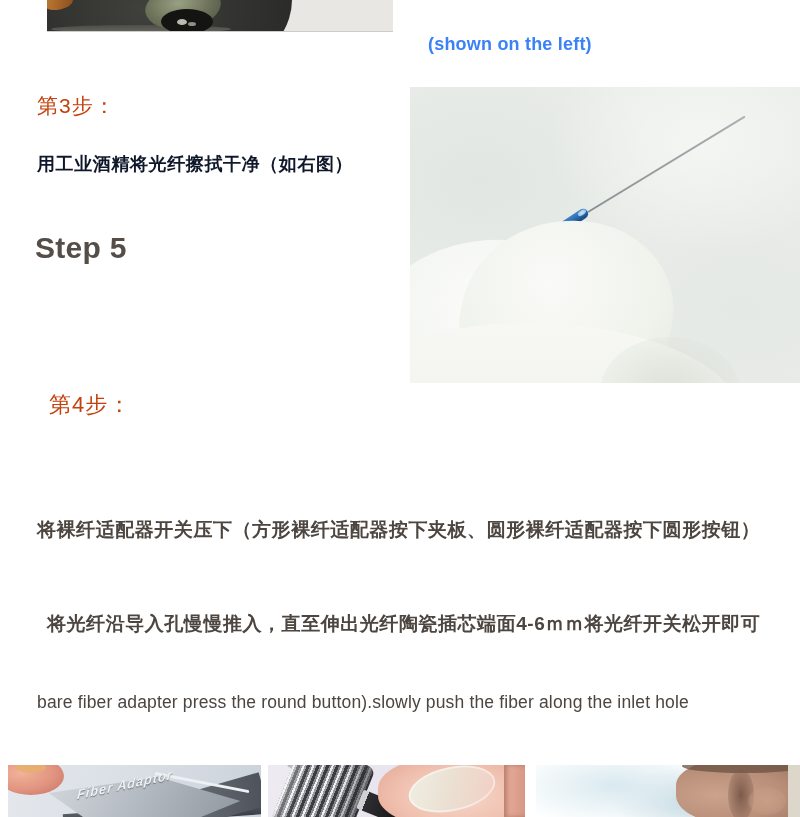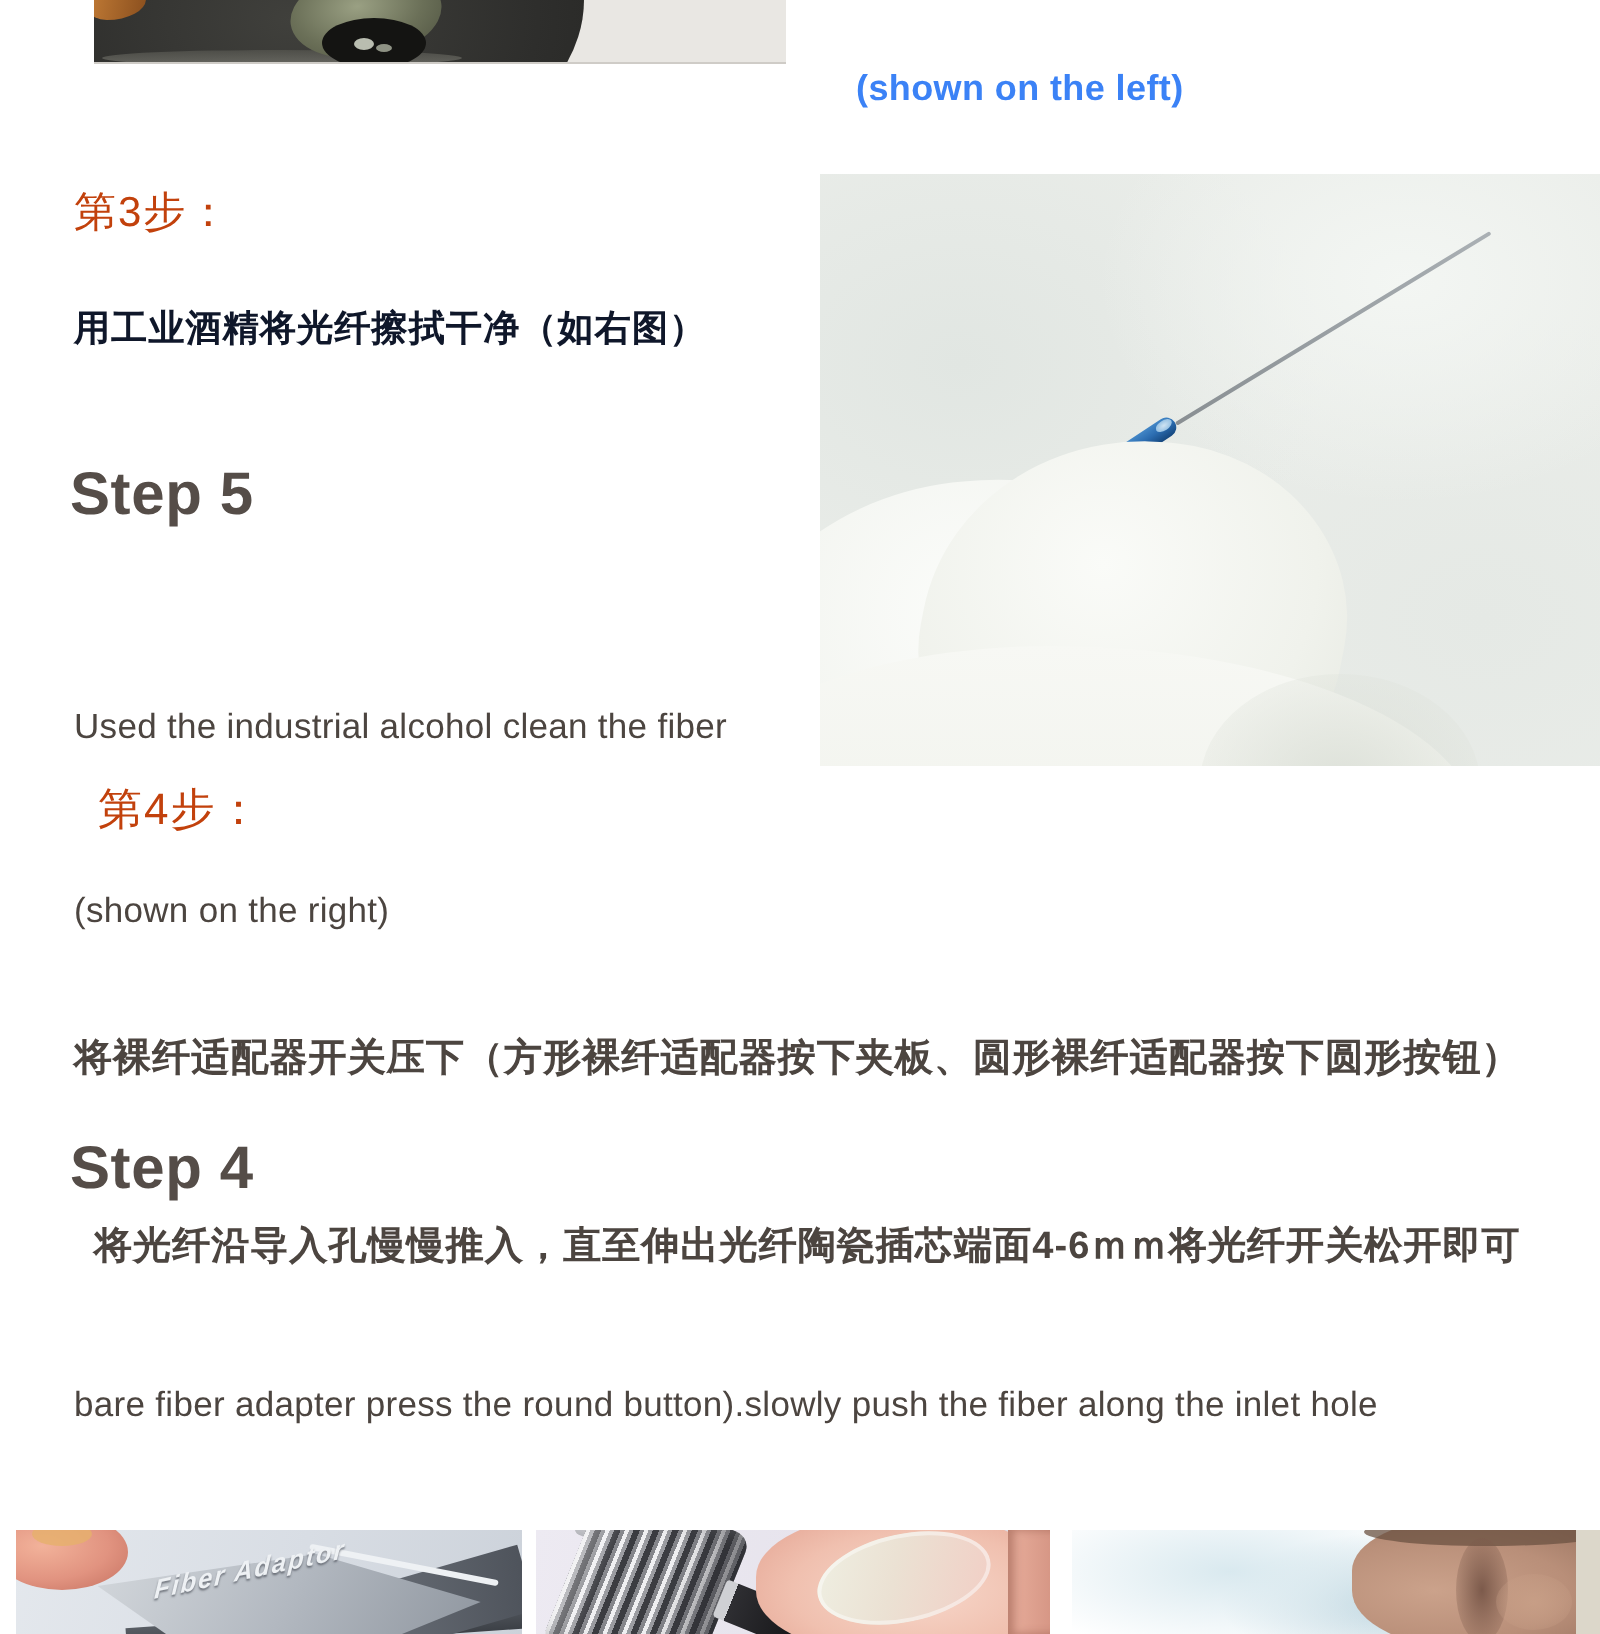--- a/index.html
+++ b/index.html
@@ -106,42 +106,37 @@
     <div class="abs pt-blob"></div>
     <div class="abs pt-hole"></div>
     <div class="abs pt-speck"></div>
     <div class="abs pt-orange"></div>
   </div>
   <div class="abs cap-top">(shown on the left)</div>
 
   <div class="abs cn-title" style="left:37px;top:92px;">第3步：</div>
   <div class="abs cn-body" style="left:37px;top:152px;">用工业酒精将光纤擦拭干净（如右图）</div>
   <div class="abs en-title" style="left:35px;top:231px;">Step 5</div>
-  <div class="abs en-body" style="left:37px;top:287px;">
-    <div>Used the industrial alcohol clean the fiber</div>
-    <div>(shown on the right)</div>
-  </div>
 
   <div class="abs photo-fiber">
     <div class="abs pf-strand"></div>
     <div class="abs pf-rod"></div>
     <div class="abs pf-thumb"></div>
     <div class="abs pf-nail"></div>
     <div class="abs pf-cloth-a"></div>
     <div class="abs pf-cloth-b"></div>
     <div class="abs pf-cloth-c"></div>
     <div class="abs pf-shade"></div>
   </div>
 
   <div class="abs cn-title" style="left:37px;top:390px;font-size:22px;margin-left:12px;">第4步：</div>
   <div class="abs cn-para" style="left:37px;top:452px;">
     <div>将裸纤适配器开关压下（方形裸纤适配器按下夹板、圆形裸纤适配器按下圆形按钮）</div>
     <div>将光纤沿导入孔慢慢推入，直至伸出光纤陶瓷插芯端面4-6ｍｍ将光纤开关松开即可</div>
   </div>
-  <div class="abs en-title" style="left:35px;top:568px;">Step 4</div>
   <div class="abs en-para" style="left:37px;top:622px;">
     <div>bare fiber adapter press the round button).slowly push the fiber along the inlet hole</div>
     
     
   </div>
 
   <div class="abs photo-b b1">
     <div class="abs b1-shadow"></div>
     <div class="abs b1-dark"></div>
     <div class="abs b1-face"></div>

